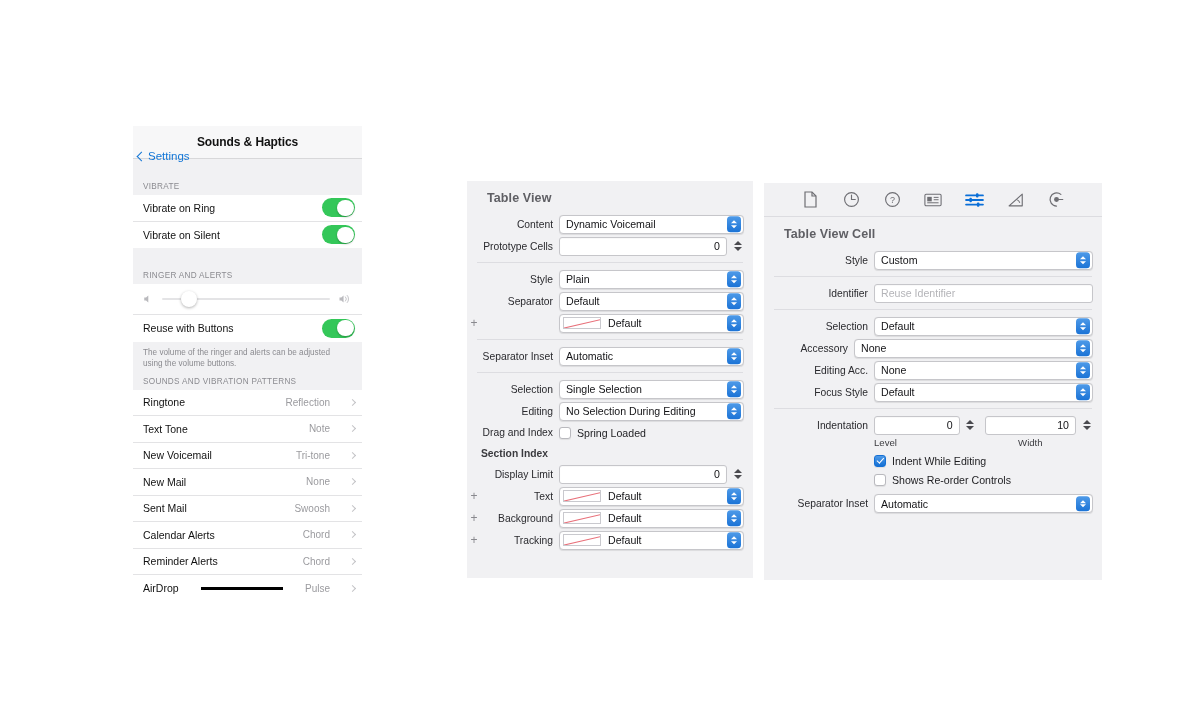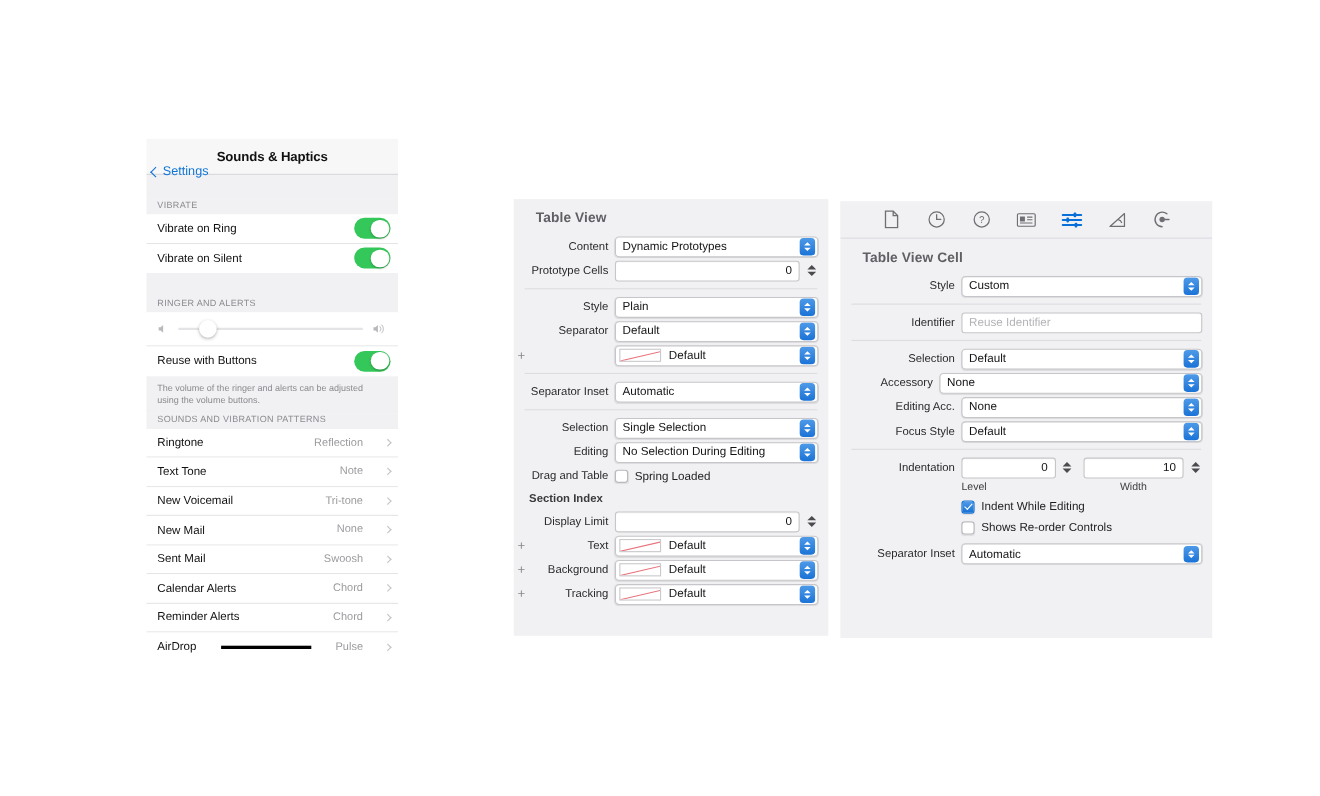--- a/index.html
+++ b/index.html
@@ -437,21 +437,21 @@
 
   <div id="tv-panel" class="xc-panel">
 
     <div class="xc-hdr">Table View</div>
 
     <div class="xc-row">
       <span class="xc-plus"></span>
       <span class="xc-label" style="width:78px">Content</span>
       <span class="xc-field">
         <span class="xc-popup">
-          <span>Dynamic Prototypes</span>
+          <span>Dynamic Voicemail</span>
           <span class="stepper-blue">
               <i class="up"></i>
               <i class="dn"></i>
             </span>
         </span>
       </span>
     </div>
 
     <div class="xc-row">
       <span class="xc-plus"></span>
@@ -551,21 +551,21 @@
           <span class="stepper-blue">
               <i class="up"></i>
               <i class="dn"></i>
             </span>
         </span>
       </span>
     </div>
 
     <div class="xc-row">
       <span class="xc-plus"></span>
-      <span class="xc-label" style="width:78px">Drag and Table</span>
+      <span class="xc-label" style="width:78px">Drag and Index</span>
       <span class="xc-field" style="align-items:center">
         <span class="xc-check"></span>
         <span class="xc-check-label">Spring Loaded</span>
       </span>
     </div>
 
     <div class="xc-sub-hdr">Section Index</div>
 
     <div class="xc-row">
       <span class="xc-plus"></span>

